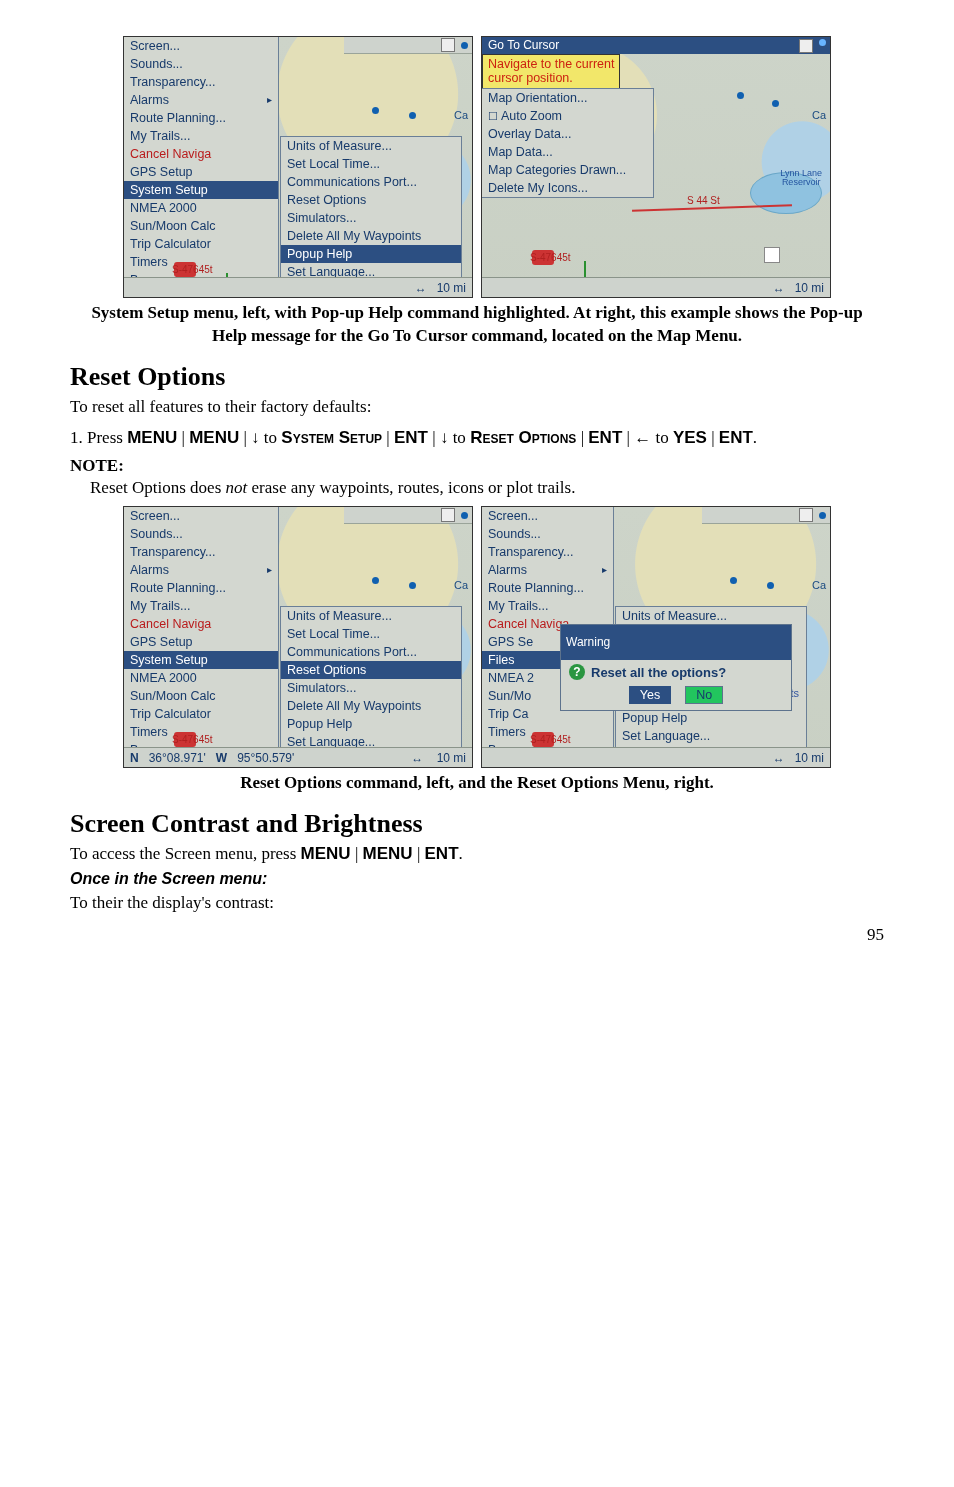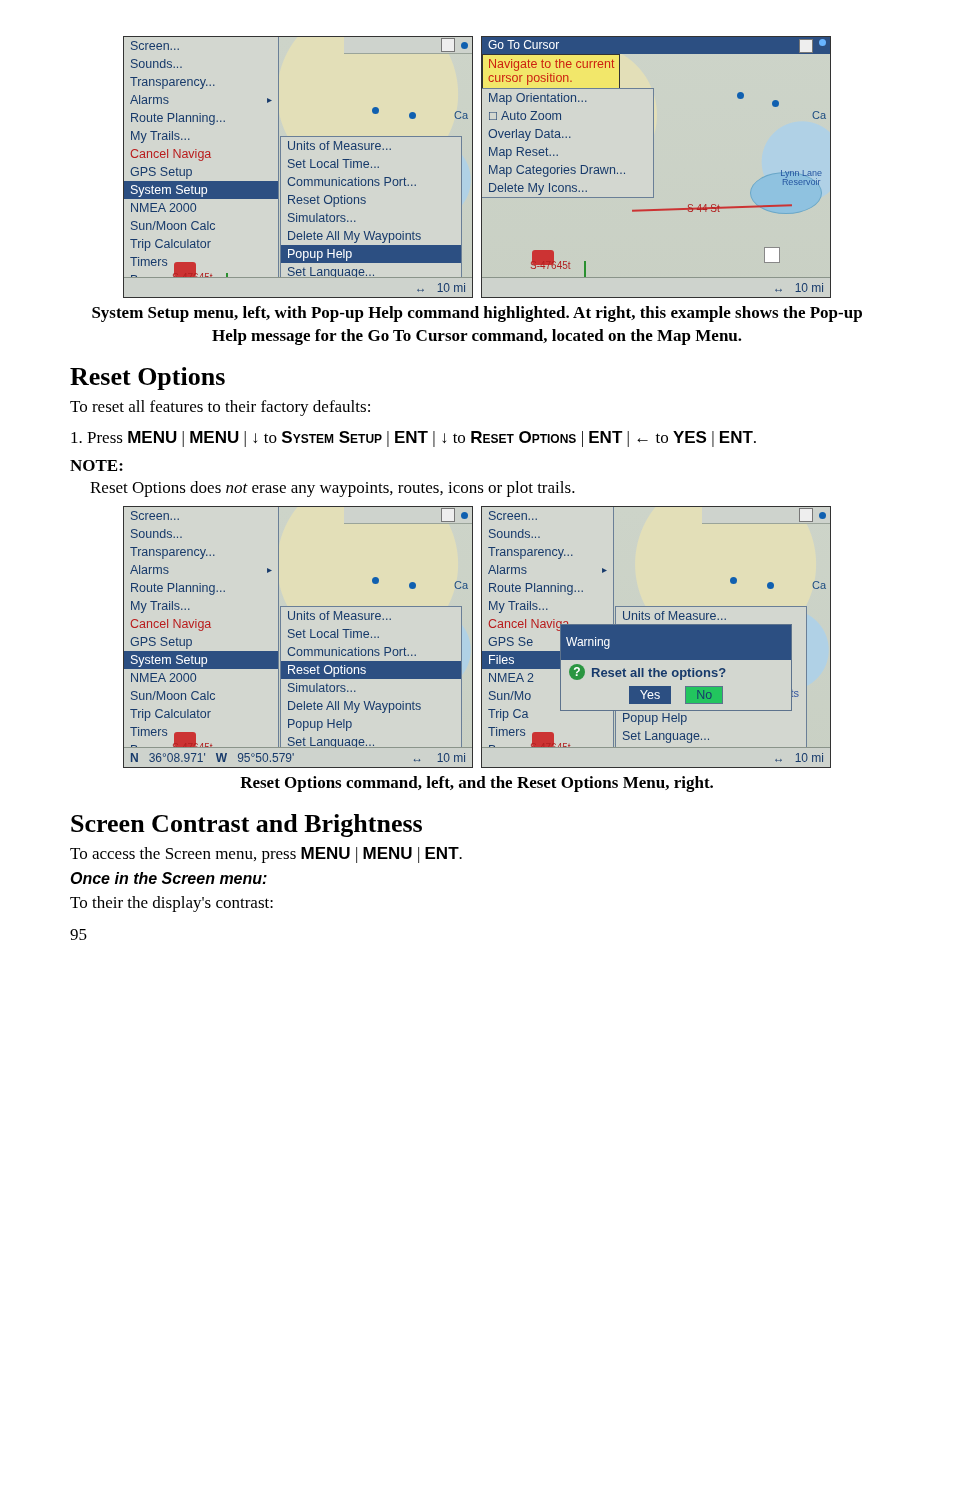--- a/index.html
+++ b/index.html
@@ -114,21 +114,21 @@
   }
   .botbar {
     position:absolute; bottom:0; left:0; right:0; height:20px;
     background:#ced3cd; border-top:1px solid #8a948a;
     font-family:Arial,sans-serif; font-size:12px; color:#173a6b;
     display:flex; align-items:center; justify-content:flex-end;
     padding:0 6px; box-sizing:border-box;
   }
   .botbar.full { justify-content: space-between; }
   .botbar .arr::before{content:"↔"; margin-right:10px;}
-  .shieldlabel{ position:absolute; font-family:Arial,sans-serif; font-size:10px; color:#b02020;margin-top:8px; }
+  .shieldlabel{ position:absolute; font-family:Arial,sans-serif; font-size:10px; color:#b02020; }
   .dlg {
     position:absolute;
     background:#d3d7d0;
     border:1px solid #5d738d;
     font-family:Arial,sans-serif;
   }
   .dlg .dlgbar{ background:#2c4f82; color:#fff; font-size:12px; padding:10px 5px; height:15px; line-height:15px;}
   .dlg .body{ color:#173a6b; font-size:13px; padding:4px 8px 4px 8px; display:flex; align-items:center; gap:6px;}
   .dlg .body .q{ width:16px;height:16px;border-radius:50%;background:#2a9640;color:#fff;display:flex;align-items:center;justify-content:center;font-weight:bold;font-size:12px;}
   .dlg .btns{display:flex;gap:14px;justify-content:center;padding:2px 0 6px 0;}
@@ -149,21 +149,21 @@
     margin: 6px 0 2px 0;
   }
   p { margin: 4px 0; line-height: 1.35; }
   .steps { margin: 6px 0 6px 0; font-size:17px; line-height:1.5;}
   .kw { font-family: Arial, sans-serif; font-weight: bold; letter-spacing: 0; }
   .arrowg { font-family: Arial,sans-serif; font-weight:normal; }
   .notehdr { font-weight: bold; margin-top:4px;}
   .notebody { margin: 2px 0 8px 20px; text-align: justify;}
   em{font-style:italic;}
   .subhead{font-family:Arial,sans-serif;font-weight:bold;font-style:italic;font-size:16px;margin:4px 0 2px 0;}
-  .pgnum{text-align:left;font-size:17px;margin-top:10px;}
+  .pgnum{text-align:right;font-size:17px;margin-top:10px;}
   .redshield{position:absolute;width:22px;height:15px;background:#c33;border-radius:3px;}
   .greenline{position:absolute;width:2px;height:20px;background:#2a9030;}
   .cyan{position:absolute;font-family:Arial,sans-serif;font-size:11px;color:#1a4a80;}
 </style>
 </head>
 <body>
 
 <div class="figrow">
 
   <div class="screen">
@@ -240,21 +240,21 @@
 
     <div class="yellowbox" style="left:0;top:17px;">
       <span>Navigate to the current</span><br>
       <span>cursor position.</span>
     </div>
 
     <div class="menu" style="left:0;top:51px;width:172px;border-left:none;">
       <div>Map Orientation...</div>
       <div class="uncheck">Auto Zoom</div>
       <div>Overlay Data...</div>
-      <div>Map Reset...</div>
+      <div>Map Data...</div>
       <div>Map Categories Drawn...</div>
       <div>Delete My Icons...</div>
     </div>
 
     <div class="redshield" style="left:50px;top:213px;"></div>
     <span class="shieldlabel" style="left:48px;top:215px;">S-47645t</span>
     <div class="gpsicon" style="right:50px;top:210px;"></div>
     <div class="greenline" style="left:102px;top:224px;"></div>
 
     <div class="botbar">

